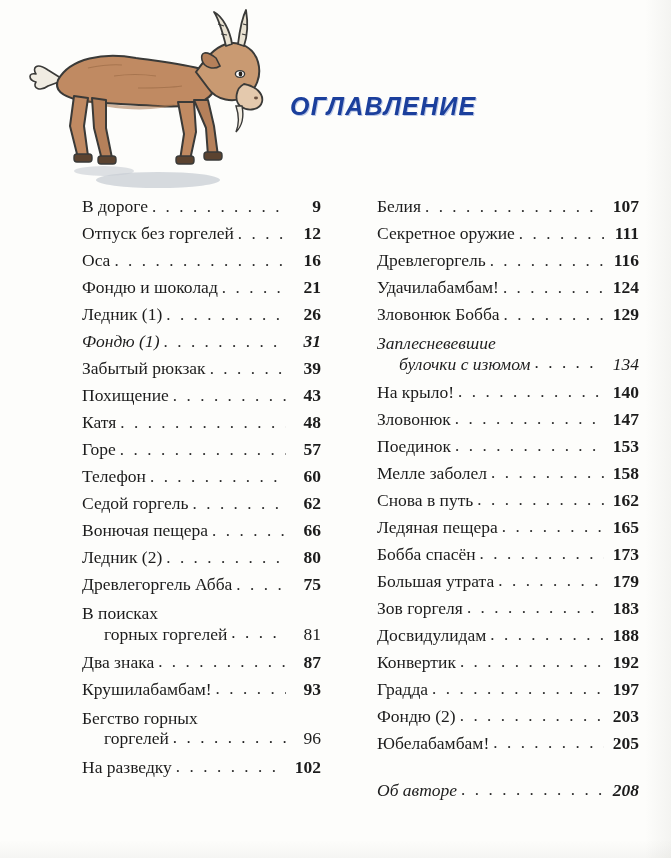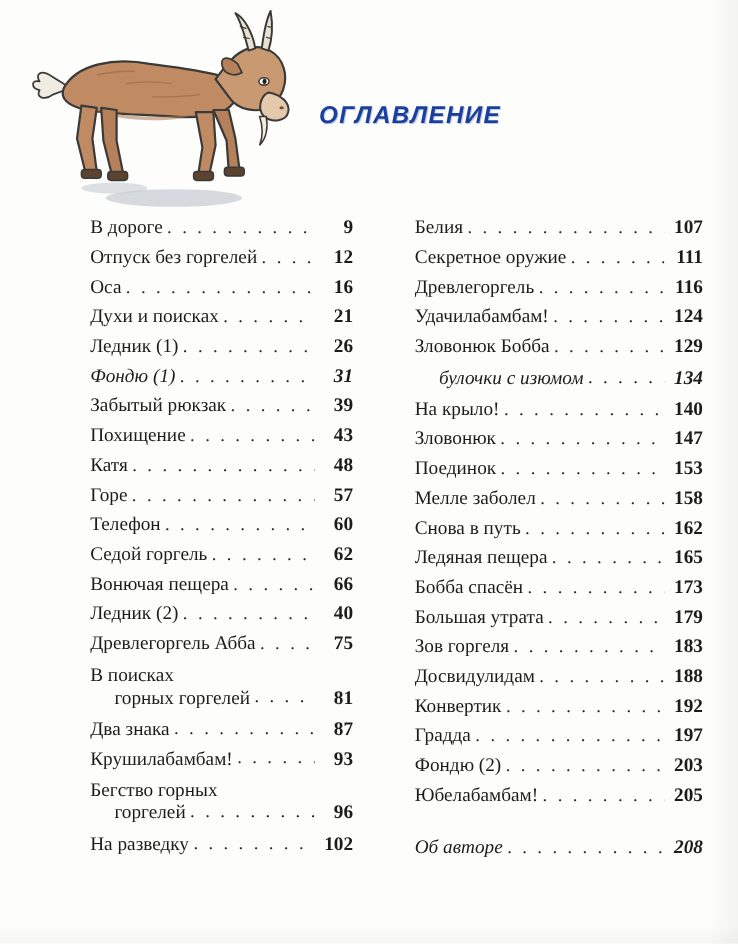--- a/index.html
+++ b/index.html
@@ -33,21 +33,21 @@
     width: 270px;
     height: 190px;
   }
   .toc-title {
     position: absolute;
     left: 290px;
     top: 92px;
     font-family: "Liberation Sans", sans-serif;
     font-weight: bold;
     font-style: italic;
-    font-size: 22px;
+    font-size: 25px;
     letter-spacing: 1.2px;
     color: #1b3f9c;
     text-shadow: 1px 1px 0 #b9c6e6;
   }
 
   
   .columns {
     position: absolute;
     top: 198px;
     left: 0;
@@ -128,21 +128,21 @@
     flex: 1 1 auto;
     overflow: hidden;
     letter-spacing: 2.6px;
     font-size: 17px;
     position: relative;
     bottom: 1px;
     min-width: 8px;
   }
   .entry2 .line2 .page-no {
     flex: 0 0 auto;
-    font-weight: bold;
+    font-weight: normal;
     padding-left: 5px;
     min-width: 30px;
     text-align: right;
   }
   .entry2.italic .line1,
   .entry2.italic .line2 .title,
   .entry2.italic .line2 .page-no {
     font-style: italic;
   }
   .spacer-lg { height: 20px; }
@@ -235,21 +235,21 @@
         <span class="page-no">12</span>
       </div>
 
       <div class="entry">
         <span class="title">Оса</span>
         <span class="dots">. . . . . . . . . . . . . . . . . . . . . . . . .</span>
         <span class="page-no">16</span>
       </div>
 
       <div class="entry">
-        <span class="title">Духи и поисках</span>
+        <span class="title">Фондю и шоколад</span>
         <span class="dots">. . . . . . . . . . . . . . . . . . . . . . . . .</span>
         <span class="page-no">21</span>
       </div>
 
       <div class="entry">
         <span class="title">Ледник (1)</span>
         <span class="dots">. . . . . . . . . . . . . . . . . . . . . . . . .</span>
         <span class="page-no">26</span>
       </div>
 
@@ -298,21 +298,21 @@
 
       <div class="entry">
         <span class="title">Вонючая пещера</span>
         <span class="dots">. . . . . . . . . . . . . . . . . . . . . . . . .</span>
         <span class="page-no">66</span>
       </div>
 
       <div class="entry">
         <span class="title">Ледник (2)</span>
         <span class="dots">. . . . . . . . . . . . . . . . . . . . . . . . .</span>
-        <span class="page-no">40</span>
+        <span class="page-no">80</span>
       </div>
 
       <div class="entry">
         <span class="title">Древлегоргель Абба</span>
         <span class="dots">. . . . . . . . . . . . . . . . . . . . . . . . .</span>
         <span class="page-no">75</span>
       </div>
 
       <div class="entry2">
         <div class="line1">В поисках</div>
@@ -378,20 +378,21 @@
         <span class="page-no">124</span>
       </div>
 
       <div class="entry">
         <span class="title">Зловонюк Бобба</span>
         <span class="dots">. . . . . . . . . . . . . . . . . . . . . . . . .</span>
         <span class="page-no">129</span>
       </div>
 
       <div class="entry2 italic">
+        <div class="line1">Заплесневевшие</div>
         <div class="line2">
           <span class="title">булочки с изюмом</span>
           <span class="dots">. . . . . . . . . . . . . . . . . . . . . . . . .</span>
           <span class="page-no">134</span>
         </div>
       </div>
 
       <div class="entry">
         <span class="title">На крыло!</span>
         <span class="dots">. . . . . . . . . . . . . . . . . . . . . . . . .</span>

